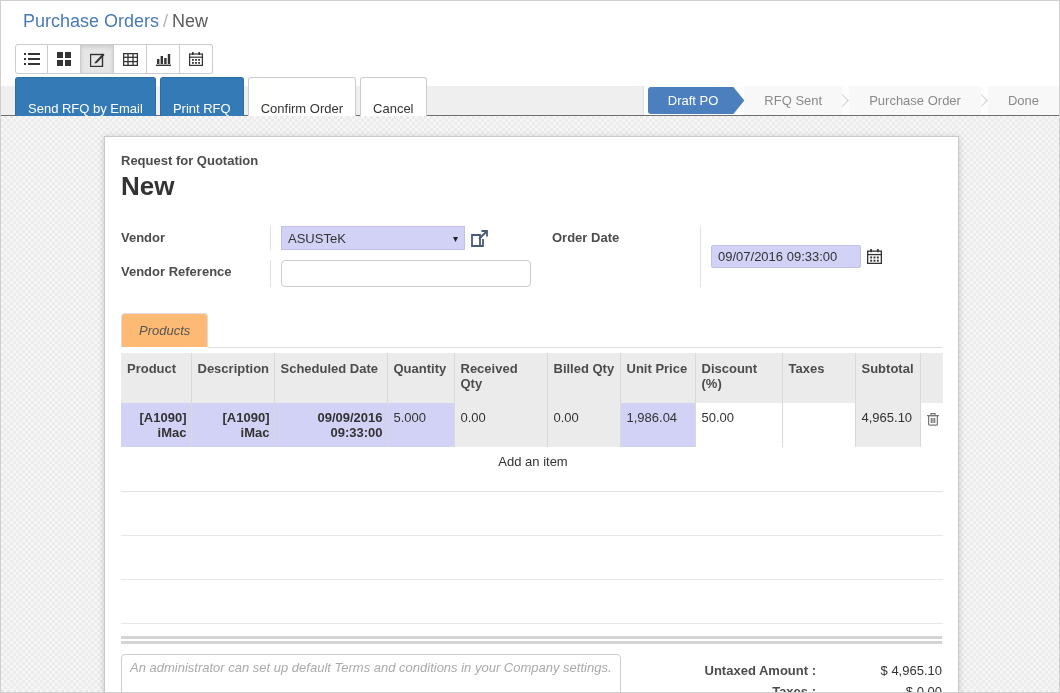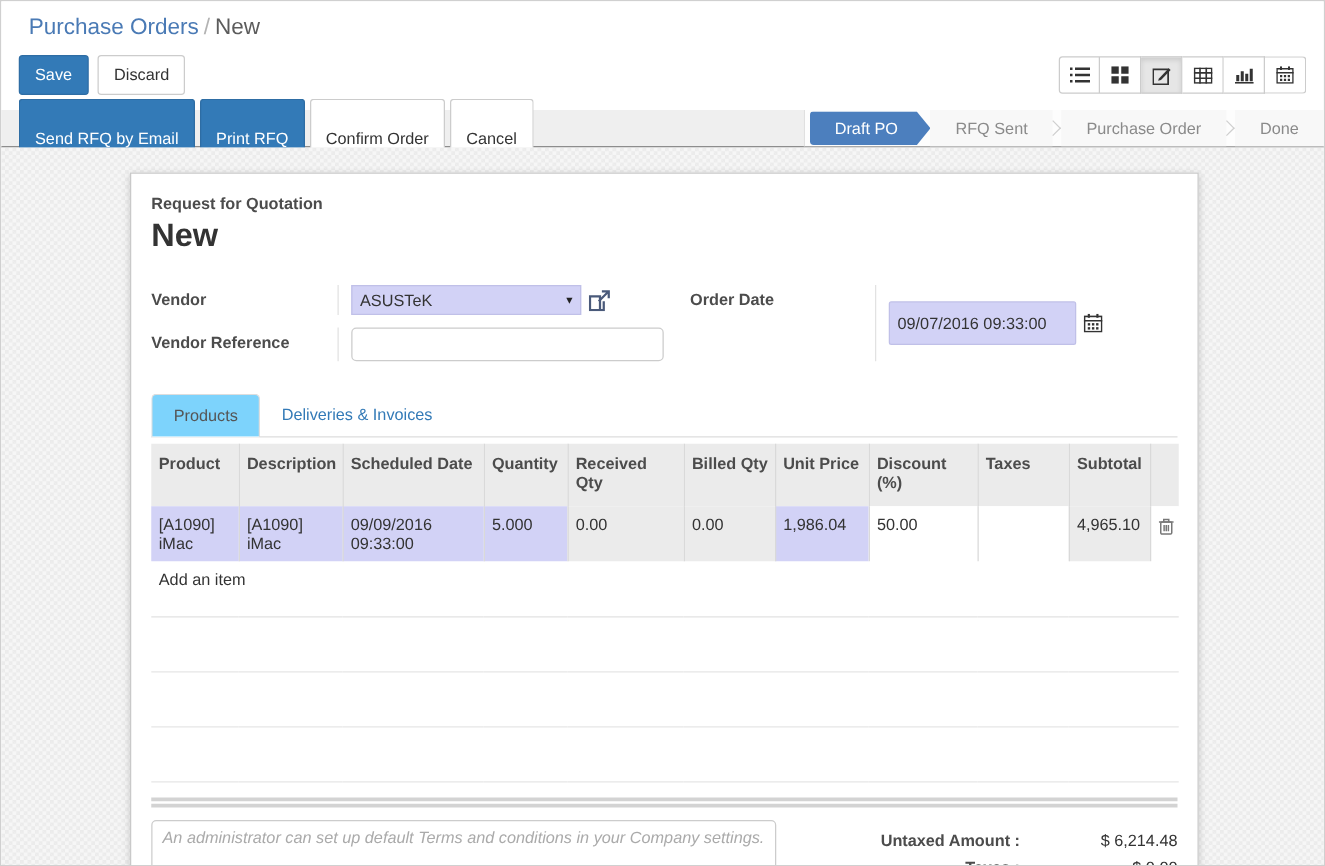--- a/index.html
+++ b/index.html
@@ -55,40 +55,40 @@
   .field-groups { display:flex; margin-bottom:26px; }
   .fgroup { display:grid; row-gap:10px; }
   .fgroup-left { grid-template-columns:149px 282px; width:431px; }
   .fgroup-right { grid-template-columns:148px 1fr; flex:1; }
   .flabel { font-weight:bold; color:#4c4c4c; padding-top:4px; font-size:13px; }
   .fcell { border-left:1px solid #e2e2e2; padding-left:10px; display:flex; align-items:center; }
   .select-box { width:184px; height:24px; background:#d2d2f6; border:1px solid #c0c0e8; display:flex; align-items:center; justify-content:space-between; padding:0 6px; cursor:pointer; color:#333; }
   .select-box .caret { font-size:10px; color:#222; }
   .ext-link { margin-left:6px; cursor:pointer; display:flex; }
   .text-input { width:250px; height:27px; border:1px solid #ccc; border-radius:4px; padding:0 8px; font-size:13px; font-family:inherit; color:#333; }
-  .date-input { width:150px; height:35px; background:#d2d2f6; border:1px solid #c0c0e8; border-radius:2px; padding:0 6px; font-size:13px; font-family:inherit; color:#333; }
+  .date-input { width:150px; height:23px; background:#d2d2f6; border:1px solid #c0c0e8; border-radius:2px; padding:0 6px; font-size:13px; font-family:inherit; color:#333; }
   .cal-icon { margin-left:6px; cursor:pointer; display:flex; }
 
   
   .tabs { display:flex; border-bottom:1px solid #ddd; margin-top:6px; }
   .tab { padding:9px 17px; font-size:13px; cursor:pointer; }
-  .tab.active { border:1px solid #ddd; border-bottom:1px solid #fff; border-radius:4px 4px 0 0; margin-bottom:-1px; color:#555; background:#7dd3fc; }
+  .tab.active { border:1px solid #ddd; border-bottom:1px solid #fff; border-radius:4px 4px 0 0; margin-bottom:-1px; color:#555; background:#fdba74;font-style:italic; }
   .tab.link { color:#337ab7; }
 
   
   table.lines { width:100%; border-collapse:collapse; table-layout:fixed; margin-top:5px; }
   table.lines th { background:#ebebeb; border-right:1px solid #d9d9d9; font-size:13px; font-weight:bold; color:#4c4c4c; text-align:left; vertical-align:top; padding:8px 4px 8px 6px; height:50px; }
   table.lines th:last-child { border-right:none; }
   table.lines td { border-right:1px solid #d9d9d9; font-size:13px; color:#333; vertical-align:top; padding:7px 4px 7px 6px; height:44px; }
-  table.lines td:last-child { border-right:none; }
+  table.lines td:last-child { border-right:none;text-align:center; }
   td.cell-required { background:#d2d2f6; }
   td.cell-readonly { background:#ebebeb; }
   td.cell-normal { background:#fff;margin-top:23px; }
   .ta-right { text-align:left; }
-  .ta-left { text-align:left; }
+  .ta-left { text-align:right;font-weight:bold; }
   .add-item-row td { color:#337ab7; padding:9px 6px; cursor:pointer; border-bottom:1px solid #e2e2e2; border-right:none; height:auto; }
   .empty-row td { height:26px; border-bottom:1px solid #e6e6e6; border-right:none; padding:0; }
   .del-btn { cursor:pointer; display:flex; justify-content:center; padding-top:2px; }
 
   .thick-rule { margin-top:12px; height:8px; border-top:3px solid #d3d3d3; border-bottom:3px solid #d3d3d3; }
 
   
   .bottom-area { display:flex; margin-top:10px; }
   .notes { width:500px; height:88px; border:1px solid #ccc; border-radius:4px; padding:5px 8px; font-size:13px; font-family:inherit; color:#333; resize:both; }
   .notes::placeholder { color:#aaa; font-style:italic; }
@@ -100,24 +100,20 @@
 </head>
 <body>
 
 <div class="window">
 
   <div class="breadcrumb-bar">
     <span class="bc-parent">Purchase Orders</span><span class="bc-sep">/</span><span class="bc-current">New</span>
   </div>
 
   <div class="control-row">
-    <div>
-      <button class="btn btn-primary">Save</button>
-      <button class="btn">Discard</button>
-    </div>
     <div class="view-switcher">
       <div class="vs-btn">
         <span>
             <svg width="16" height="14" viewBox="0 0 16 14">
               <g fill="#333">
                 <rect x="0" y="1" width="2" height="2"></rect>
                 <rect x="4" y="1" width="12" height="2"></rect>
                 <rect x="0" y="6" width="2" height="2"></rect>
                 <rect x="4" y="6" width="12" height="2"></rect>
                 <rect x="0" y="11" width="2" height="2"></rect>
@@ -255,21 +251,20 @@
                     <rect x="9.2" y="10" width="1.8" height="1.8"></rect>
                   </g>
                 </svg>
               </span>
           </div>
         </div>
       </div>
 
       <div class="tabs">
         <div class="tab active">Products</div>
-        <div class="tab link">Deliveries &amp; Invoices</div>
       </div>
 
       <table class="lines">
         <colgroup>
           <col style="width:70px">
             <col style="width:83px">
             <col style="width:113px">
             <col style="width:67px">
             <col style="width:93px">
             <col style="width:73px">
@@ -336,21 +331,21 @@
         </tbody>
       </table>
 
       <div class="thick-rule"></div>
 
       <div class="bottom-area">
         <textarea class="notes" placeholder="An administrator can set up default Terms and conditions in your Company settings." style=""></textarea>
         <div class="totals">
           <div class="tot-row">
             <span class="tot-label">Untaxed Amount :</span>
-            <span class="tot-value">$ 6,214.48</span>
+            <span class="tot-value">$ 4,965.10</span>
           </div>
           <div class="tot-row">
             <span class="tot-label">Taxes :</span>
             <span class="tot-value">$ 0.00</span>
           </div>
 
         </div>
       </div>
 
     </div>

